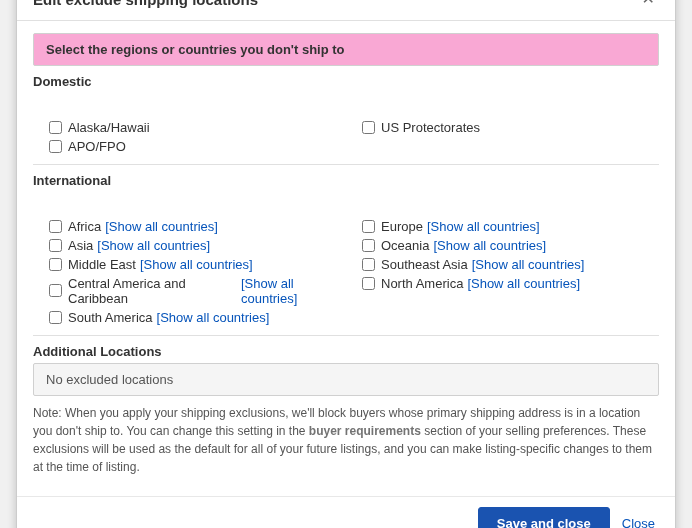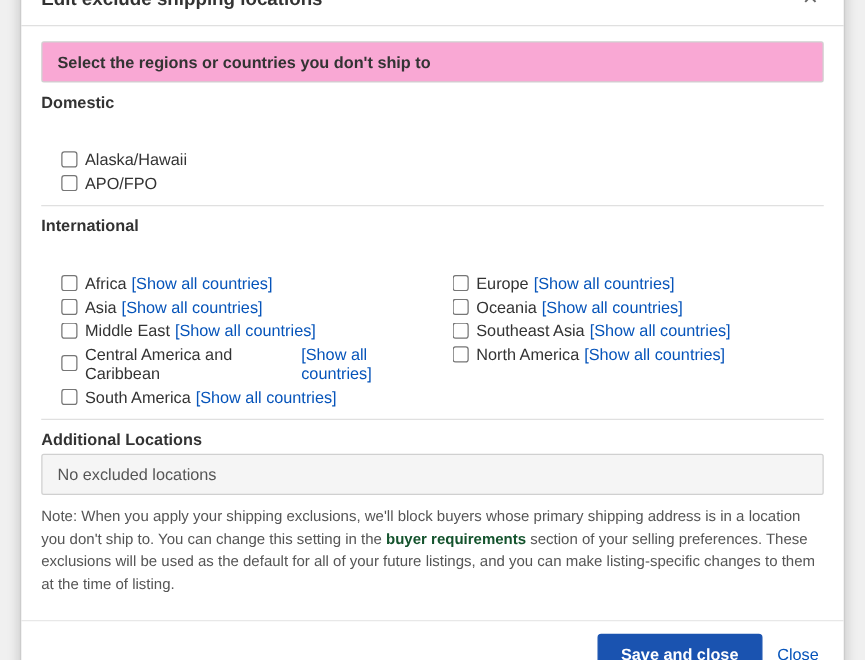--- a/index.html
+++ b/index.html
@@ -102,21 +102,21 @@
       font-size: 13px;
       border-radius: 2px;
     }
     .note-text {
       font-size: 12px;
       color: #555;
       line-height: 1.5;
       margin: 8px 0;
     }
     .note-link {
-      color: #14532d;
+      color: #737373;
       text-decoration: none;
       font-weight: bold;
     }
     .modal-footer {
       padding: 10px 16px;
       display: flex;
       justify-content: flex-end;
       align-items: center;
       gap: 8px;
       border-top: 1px solid #e8e8e8;
@@ -155,20 +155,26 @@
     <div class="section-label">Domestic</div>
     <div class="two-col">
       <div class="col-left">
         <div class="checkbox-row">
           <input type="checkbox" id="alaska" style="">
           <label for="alaska">Alaska/Hawaii</label>
         </div>
         <div class="checkbox-row">
           <input type="checkbox" id="apo" style="">
           <label for="apo">APO/FPO</label>
+        </div>
+      </div>
+      <div class="col-right">
+        <div class="checkbox-row">
+          <input type="checkbox" id="us_prot" style="">
+          <label for="us_prot">US Protectorates</label>
         </div>
       </div>
     </div>
 
     <hr class="divider">
 
     <div class="section-label">International</div>
     <div class="two-col">
       <div class="col-left">
         <div class="checkbox-row">

